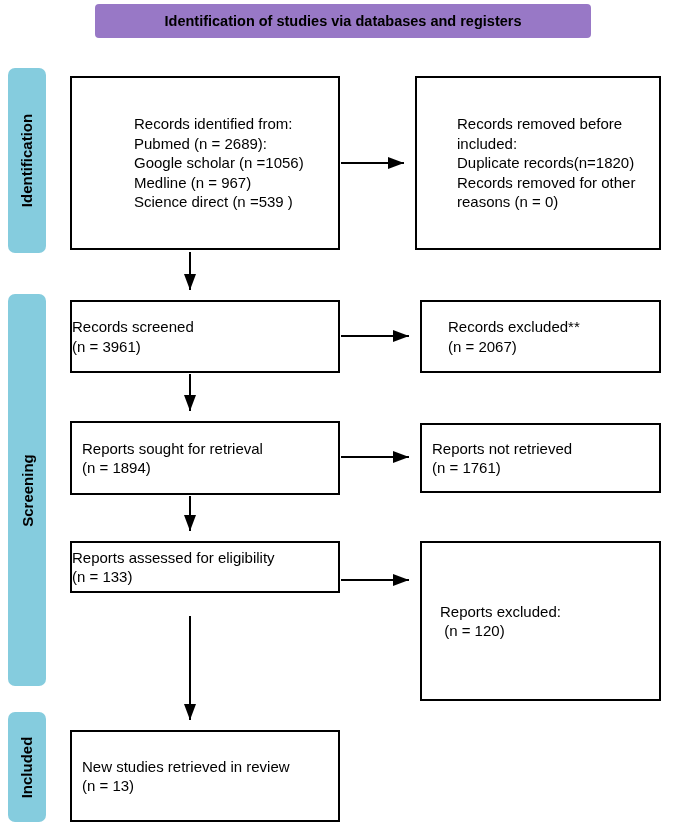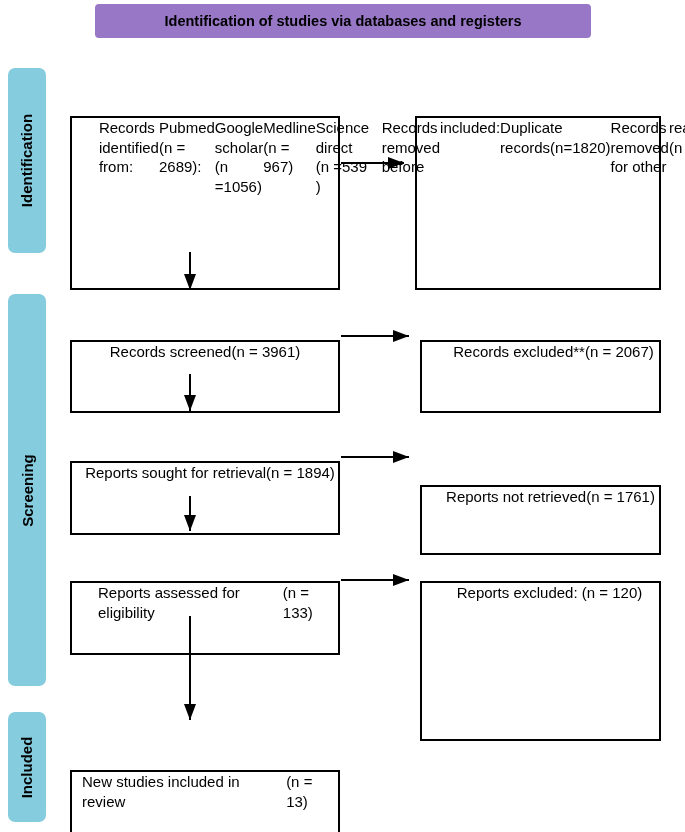--- a/index.html
+++ b/index.html
@@ -34,31 +34,31 @@
     font-size: 15px;
   }
   .stage-identification { top: 68px;  height: 185px; }
   .stage-screening      { top: 294px; height: 392px; }
   .stage-included       { top: 712px; height: 110px; }
   .box {
     position: absolute;
     background: #ffffff;
     border: 2px solid var(--box-border, #000000);
     box-sizing: border-box;
-    display: flex; flex-direction: row; justify-content: center;
-    font-size: 15px; line-height: 19.5px; margin-top: 40px;
+    display: flex; flex-direction: column; justify-content: center;
+    font-size: 15px; line-height: 19.5px;
   }
   .box .line { white-space: pre-wrap; }
   .box-records-identified   { left: 70px;  top: 76px;  width: 270px; height: 174px; padding-left: 62px; padding-right: 4px; }
   .box-records-removed      { left: 415px; top: 76px;  width: 246px; height: 174px; padding-left: 40px; padding-right: 12px; }
   .box-records-screened     { left: 70px;  top: 300px; width: 270px; height: 73px;  }
   .box-records-excluded     { left: 420px; top: 300px; width: 241px; height: 73px;  padding-left: 26px; }
   .box-reports-sought       { left: 70px;  top: 421px; width: 270px; height: 74px;  padding-left: 10px; }
-  .box-reports-not-retrieved{ left: 420px; top: 445px; width: 241px; height: 70px;  padding-left: 20px; }
-  .box-reports-assessed     { left: 70px;  top: 541px; width: 270px; height: 74px;  padding-left: 26px; }
+  .box-reports-not-retrieved{ left: 420px; top: 423px; width: 241px; height: 70px;  padding-left: 10px; }
+  .box-reports-assessed     { left: 70px;  top: 541px; width: 270px; height: 52px;  padding-left: 0; }
   .box-reports-excluded     { left: 420px; top: 541px; width: 241px; height: 160px; padding-left: 18px; }
   .box-studies-included     { left: 70px;  top: 730px; width: 270px; height: 92px;  padding-left: 10px; }
   .arrows {
     position: absolute; left: 0; top: 0;
     pointer-events: none;
   }
   .arrows line { stroke: var(--arrow, #000000); stroke-width: 2; }
 </style>
 </head>
 <body>
@@ -119,21 +119,21 @@
     <div class="line">Reports assessed for eligibility</div>
     <div class="line">(n = 133)</div>
   </div>
 
   <div class="box box-reports-excluded">
     <div class="line">Reports excluded:</div>
     <div class="line"> (n = 120)</div>
   </div>
 
   <div class="box box-studies-included">
-    <div class="line">New studies included in review</div>
+    <div class="line">New studies retrieved in review</div>
     <div class="line">(n = 13)</div>
   </div>
 
   <svg class="arrows" width="685" height="832">
     <defs>
       <marker id="ah" markerWidth="10" markerHeight="8" refX="8" refY="3" orient="auto">
         <path d="M0,0 L8,3 L0,6 z" fill="#000000"></path>
       </marker>
     </defs>
     <line x1="341" y1="163" x2="404" y2="163" marker-end="url(#ah)"></line>

